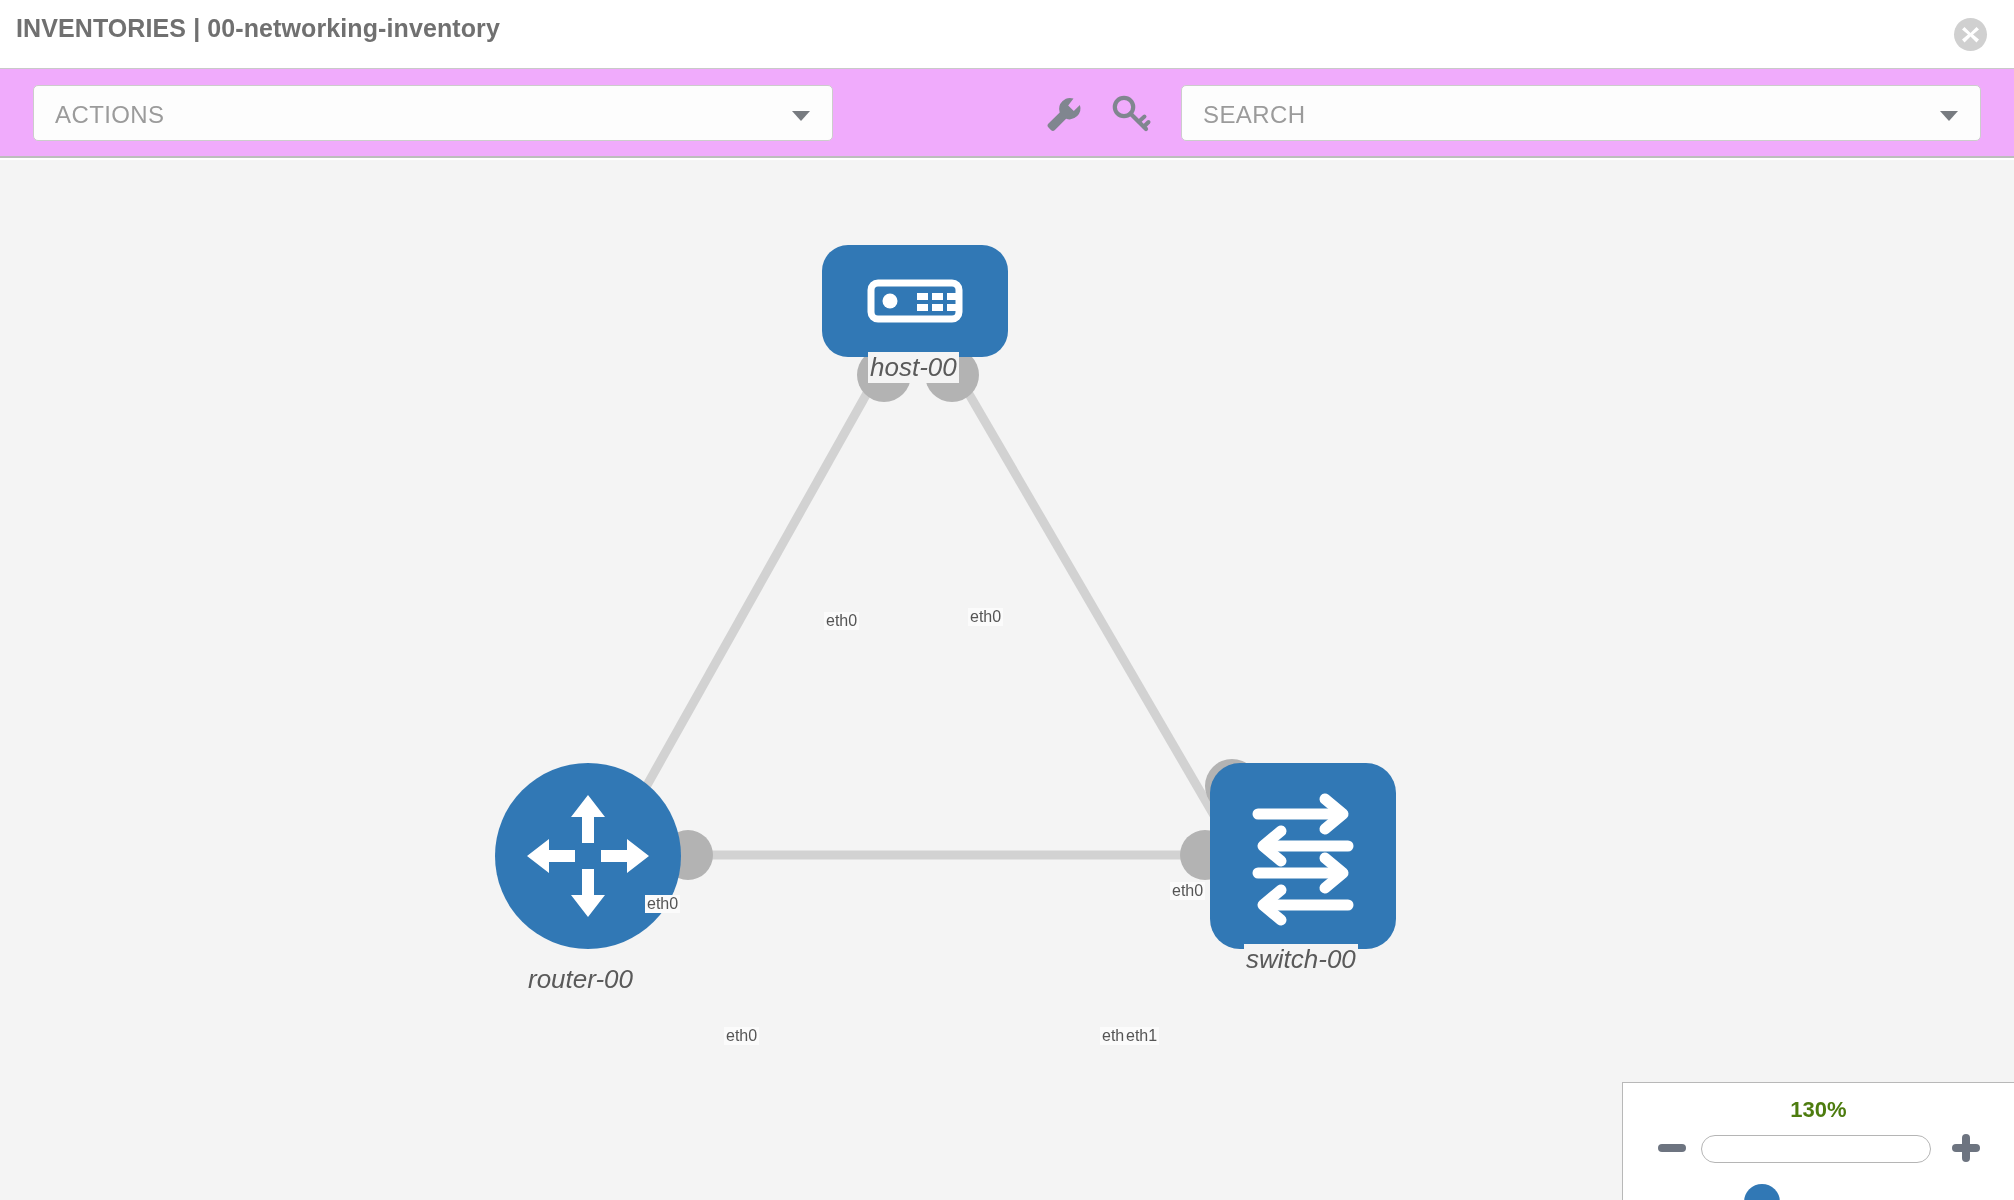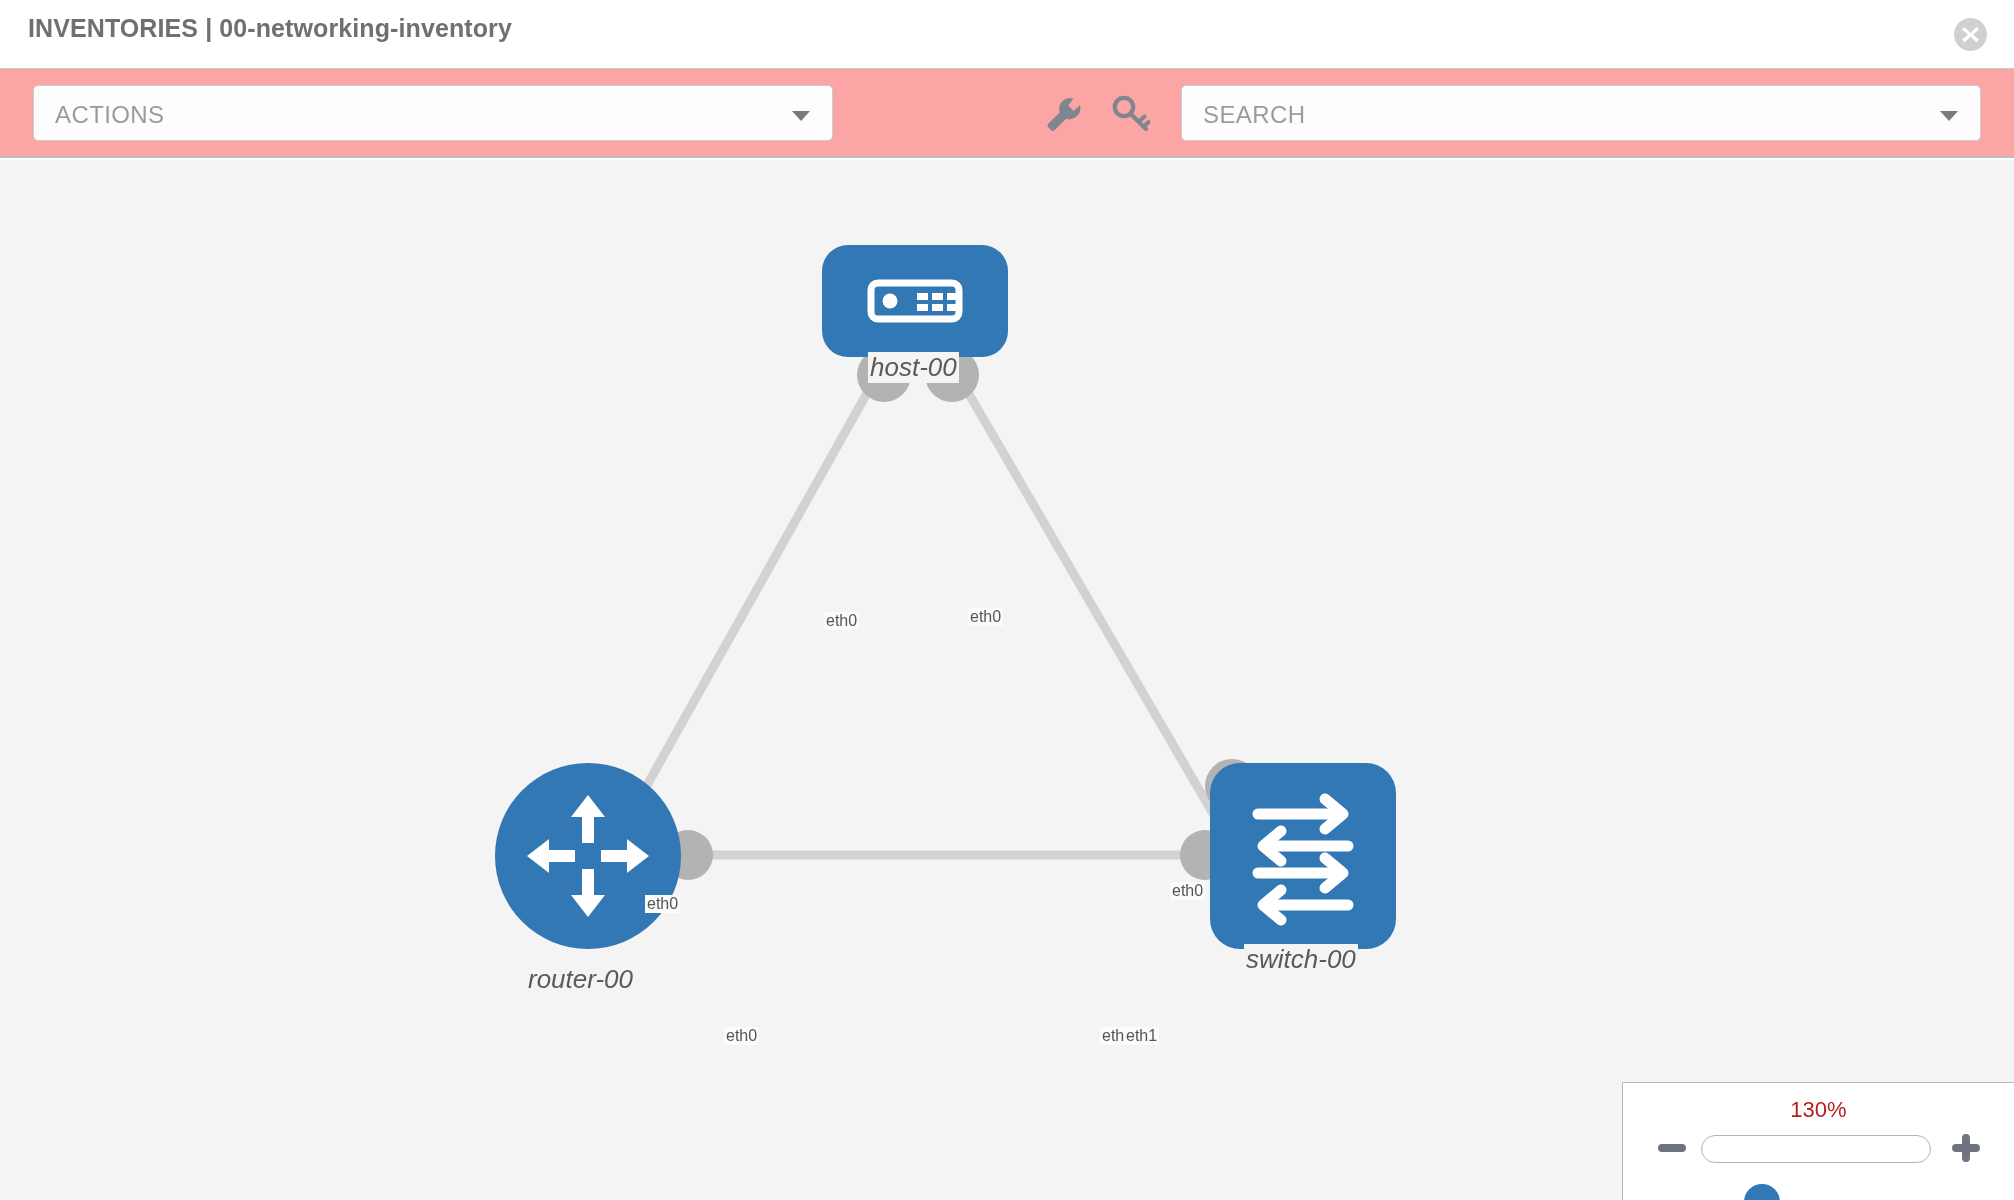--- a/index.html
+++ b/index.html
@@ -13,21 +13,21 @@
 
   
   .header {
     position: absolute;
     left: 0; top: 0;
     width: 2014px; height: 68px;
     background: #ffffff;
   }
   .header-title {
     position: absolute;
-    left: 28px; top: 14px;
+    left: 16px; top: 14px;
     font-size: 25px;
     font-weight: bold;
     color: #707070;
     letter-spacing: 0.1px;
     white-space: nowrap;
   }
   .close-btn {
     position: absolute;
     right: 27px; top: 18px;
     width: 33px; height: 33px;
@@ -35,21 +35,21 @@
     background: #d0d0d0;
     cursor: pointer;
   }
   .close-btn svg { display: block; }
 
   
   .toolbar {
     position: absolute;
     left: 0; top: 68px;
     width: 2014px; height: 90px;
-    background: #fca5a5;
+    background: #f0abfc;
     border-top: 1px solid #c9c9c9;
     border-bottom: 2px solid #bdbdbd;
   }
   .actions-select {
     position: absolute;
     left: 33px; top: 16px;
     width: 800px; height: 56px;
     background: #fdfdfd;
     border: 1px solid #cccccc;
     border-radius: 5px;
@@ -172,21 +172,22 @@
     background: #ffffff;
     border: 1px solid #b8b8b8;
     border-right: none;
     border-bottom: none;
   }
   .zoom-value {
     position: absolute;
     left: 0; right: 0; top: 14px;
     text-align: center;
     font-size: 22px;
-    color: #b91c1c;
+    color: #4d7c0f;
+    font-weight: bold;
   }
   .zoom-minus, .zoom-plus {
     position: absolute;
     top: 48px;
     width: 34px; height: 34px;
     cursor: pointer;
   }
   .zoom-minus { left: 32px; }
   .zoom-plus  { left: 326px; }
   .zoom-minus::before {

